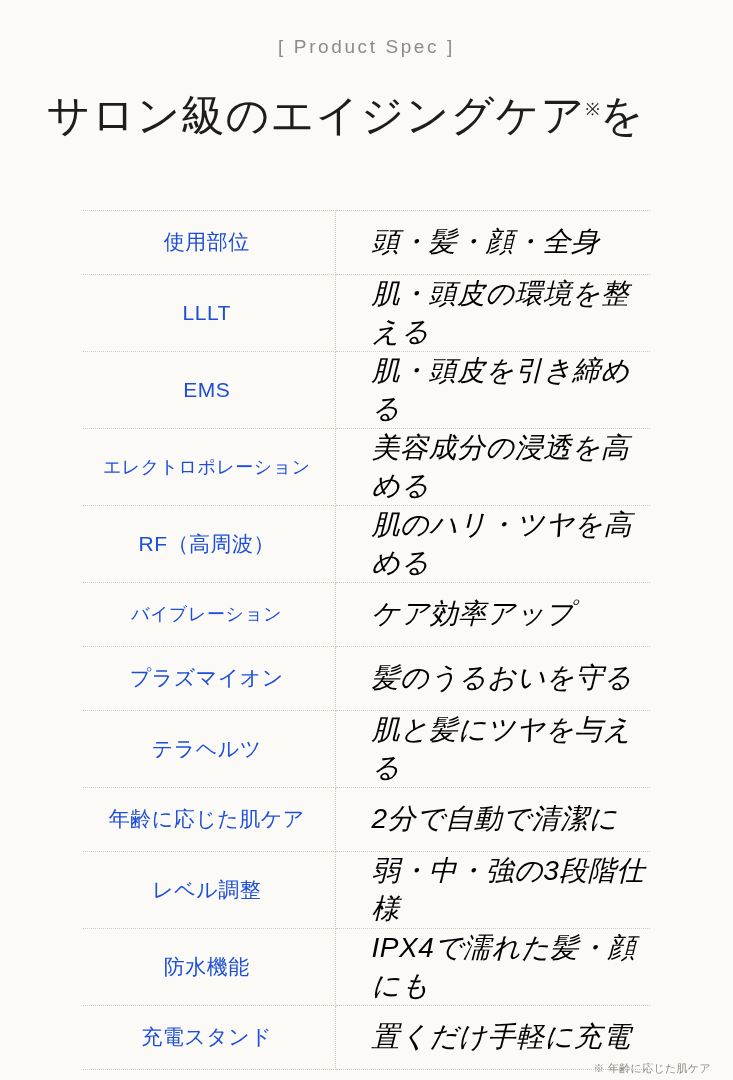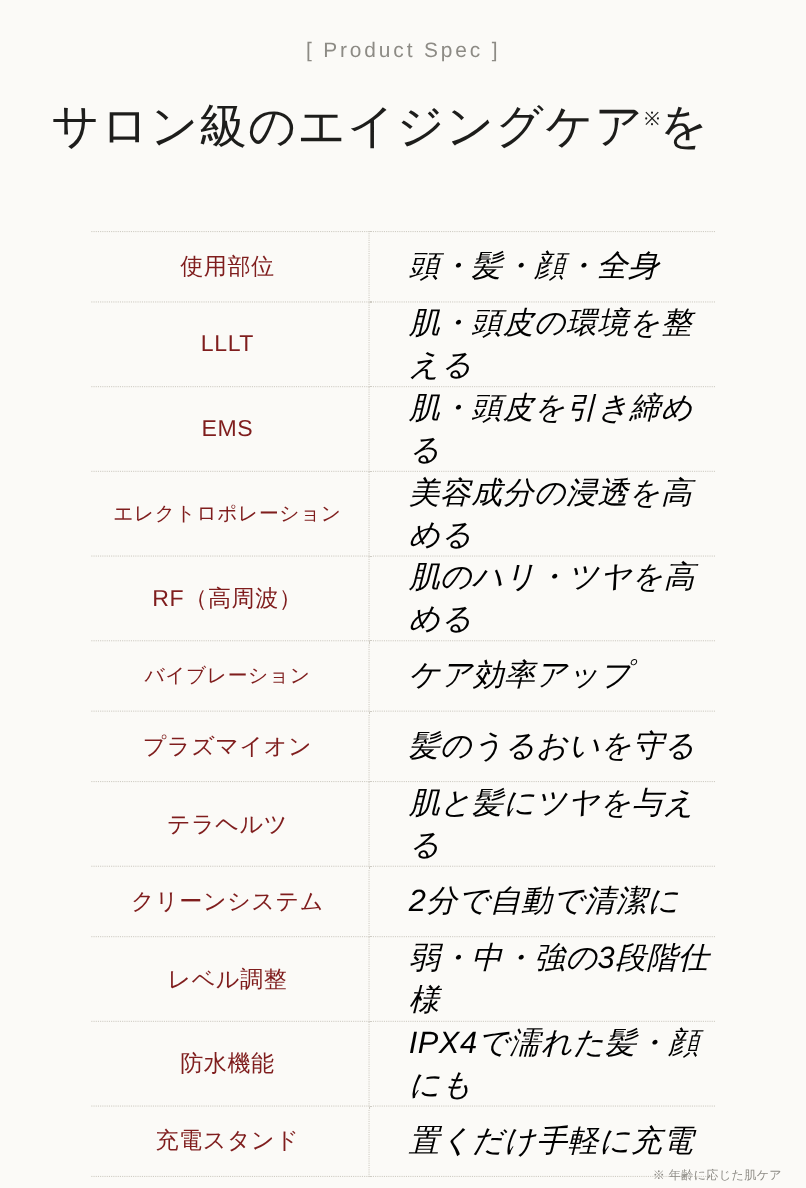--- a/index.html
+++ b/index.html
@@ -61,21 +61,21 @@
     border-top: 1px dotted #cfccc4;
     border-bottom: 1px dotted #cfccc4;
     padding: 0;
     vertical-align: middle;
   }
   .spec-table td.label {
     width: 252px;
     text-align: center;
     border-right: 1px dotted #cfccc4;
     font-size: 21px;
-    color: #7f1d1d;
+    color: #1d4ed8;
     letter-spacing: 0.5px;
     padding-right: 4px;
   }
   .spec-table td.label.small {
     font-size: 18px;
   }
   .spec-table td.value {
     padding-left: 36px;
     font-size: 28px;
     color: #000000;
@@ -130,21 +130,21 @@
       </tr>
       <tr>
         <td class="label">プラズマイオン</td>
         <td class="value">髪のうるおいを守る</td>
       </tr>
       <tr>
         <td class="label">テラヘルツ</td>
         <td class="value">肌と髪にツヤを与える</td>
       </tr>
       <tr>
-        <td class="label">クリーンシステム</td>
+        <td class="label">年齢に応じた肌ケア</td>
         <td class="value">2分で自動で清潔に</td>
       </tr>
       <tr>
         <td class="label">レベル調整</td>
         <td class="value">弱・中・強の3段階仕様</td>
       </tr>
       <tr>
         <td class="label">防水機能</td>
         <td class="value">IPX4で濡れた髪・顔にも</td>
       </tr>

